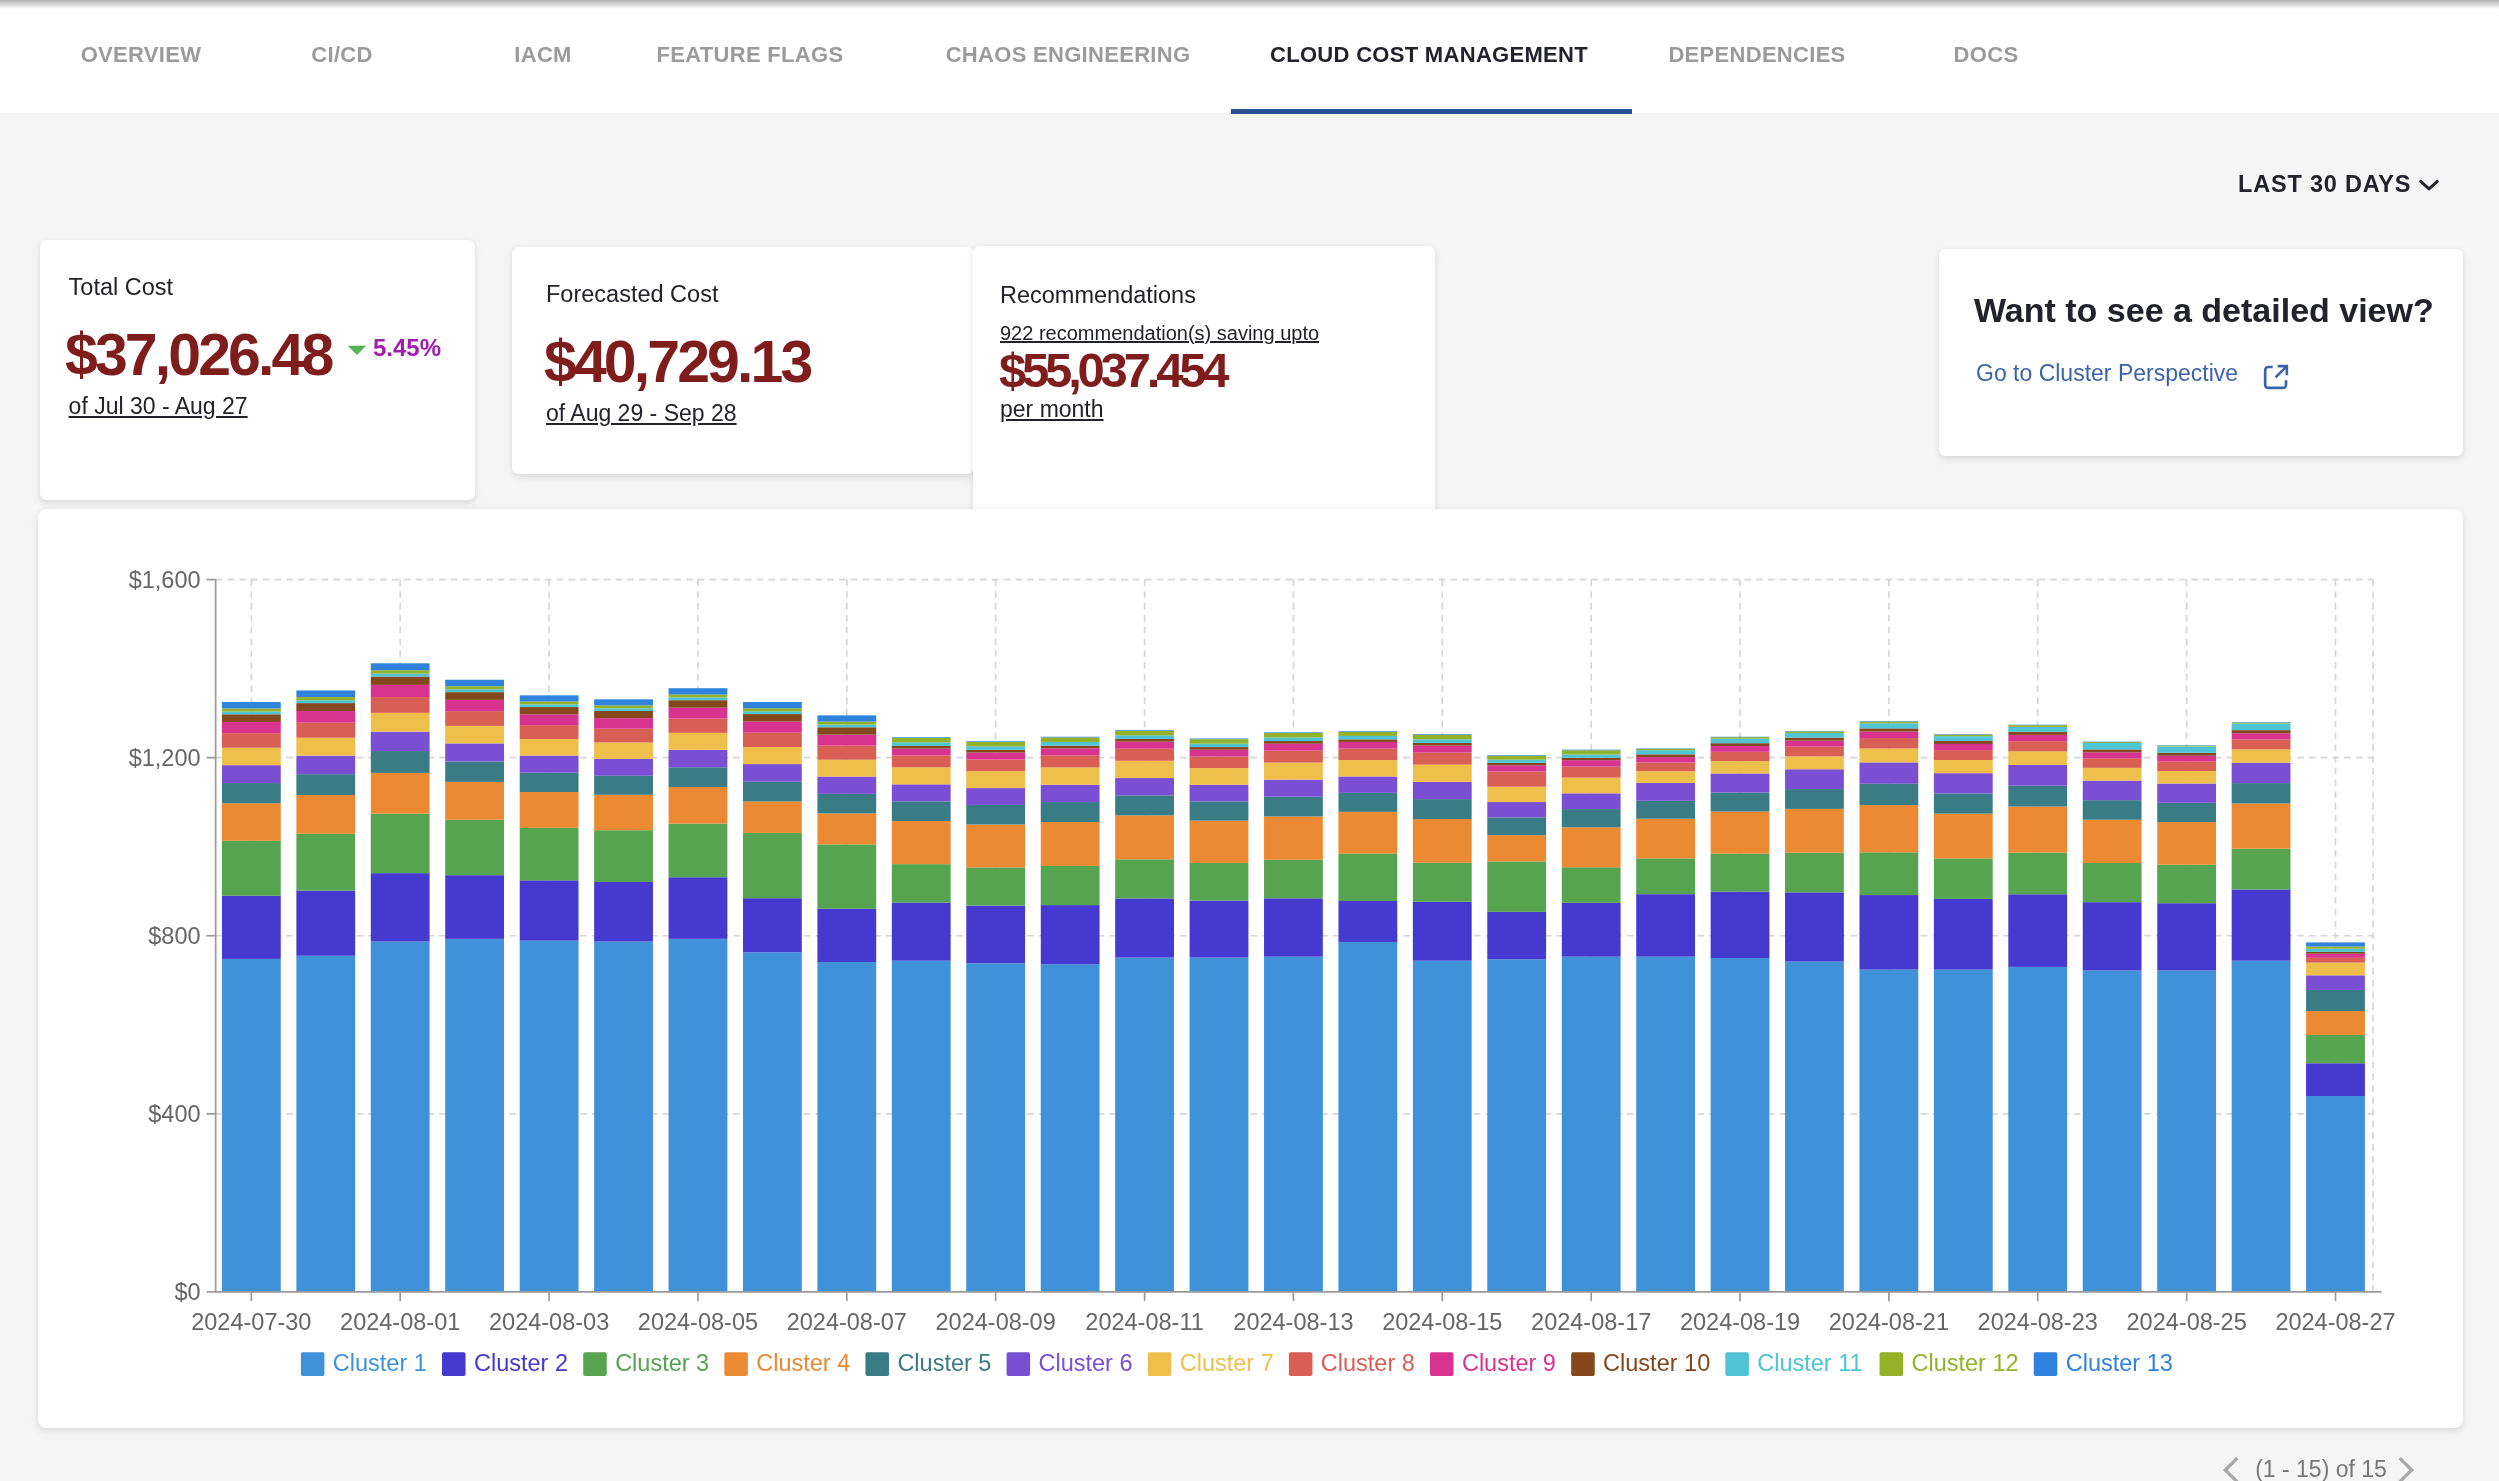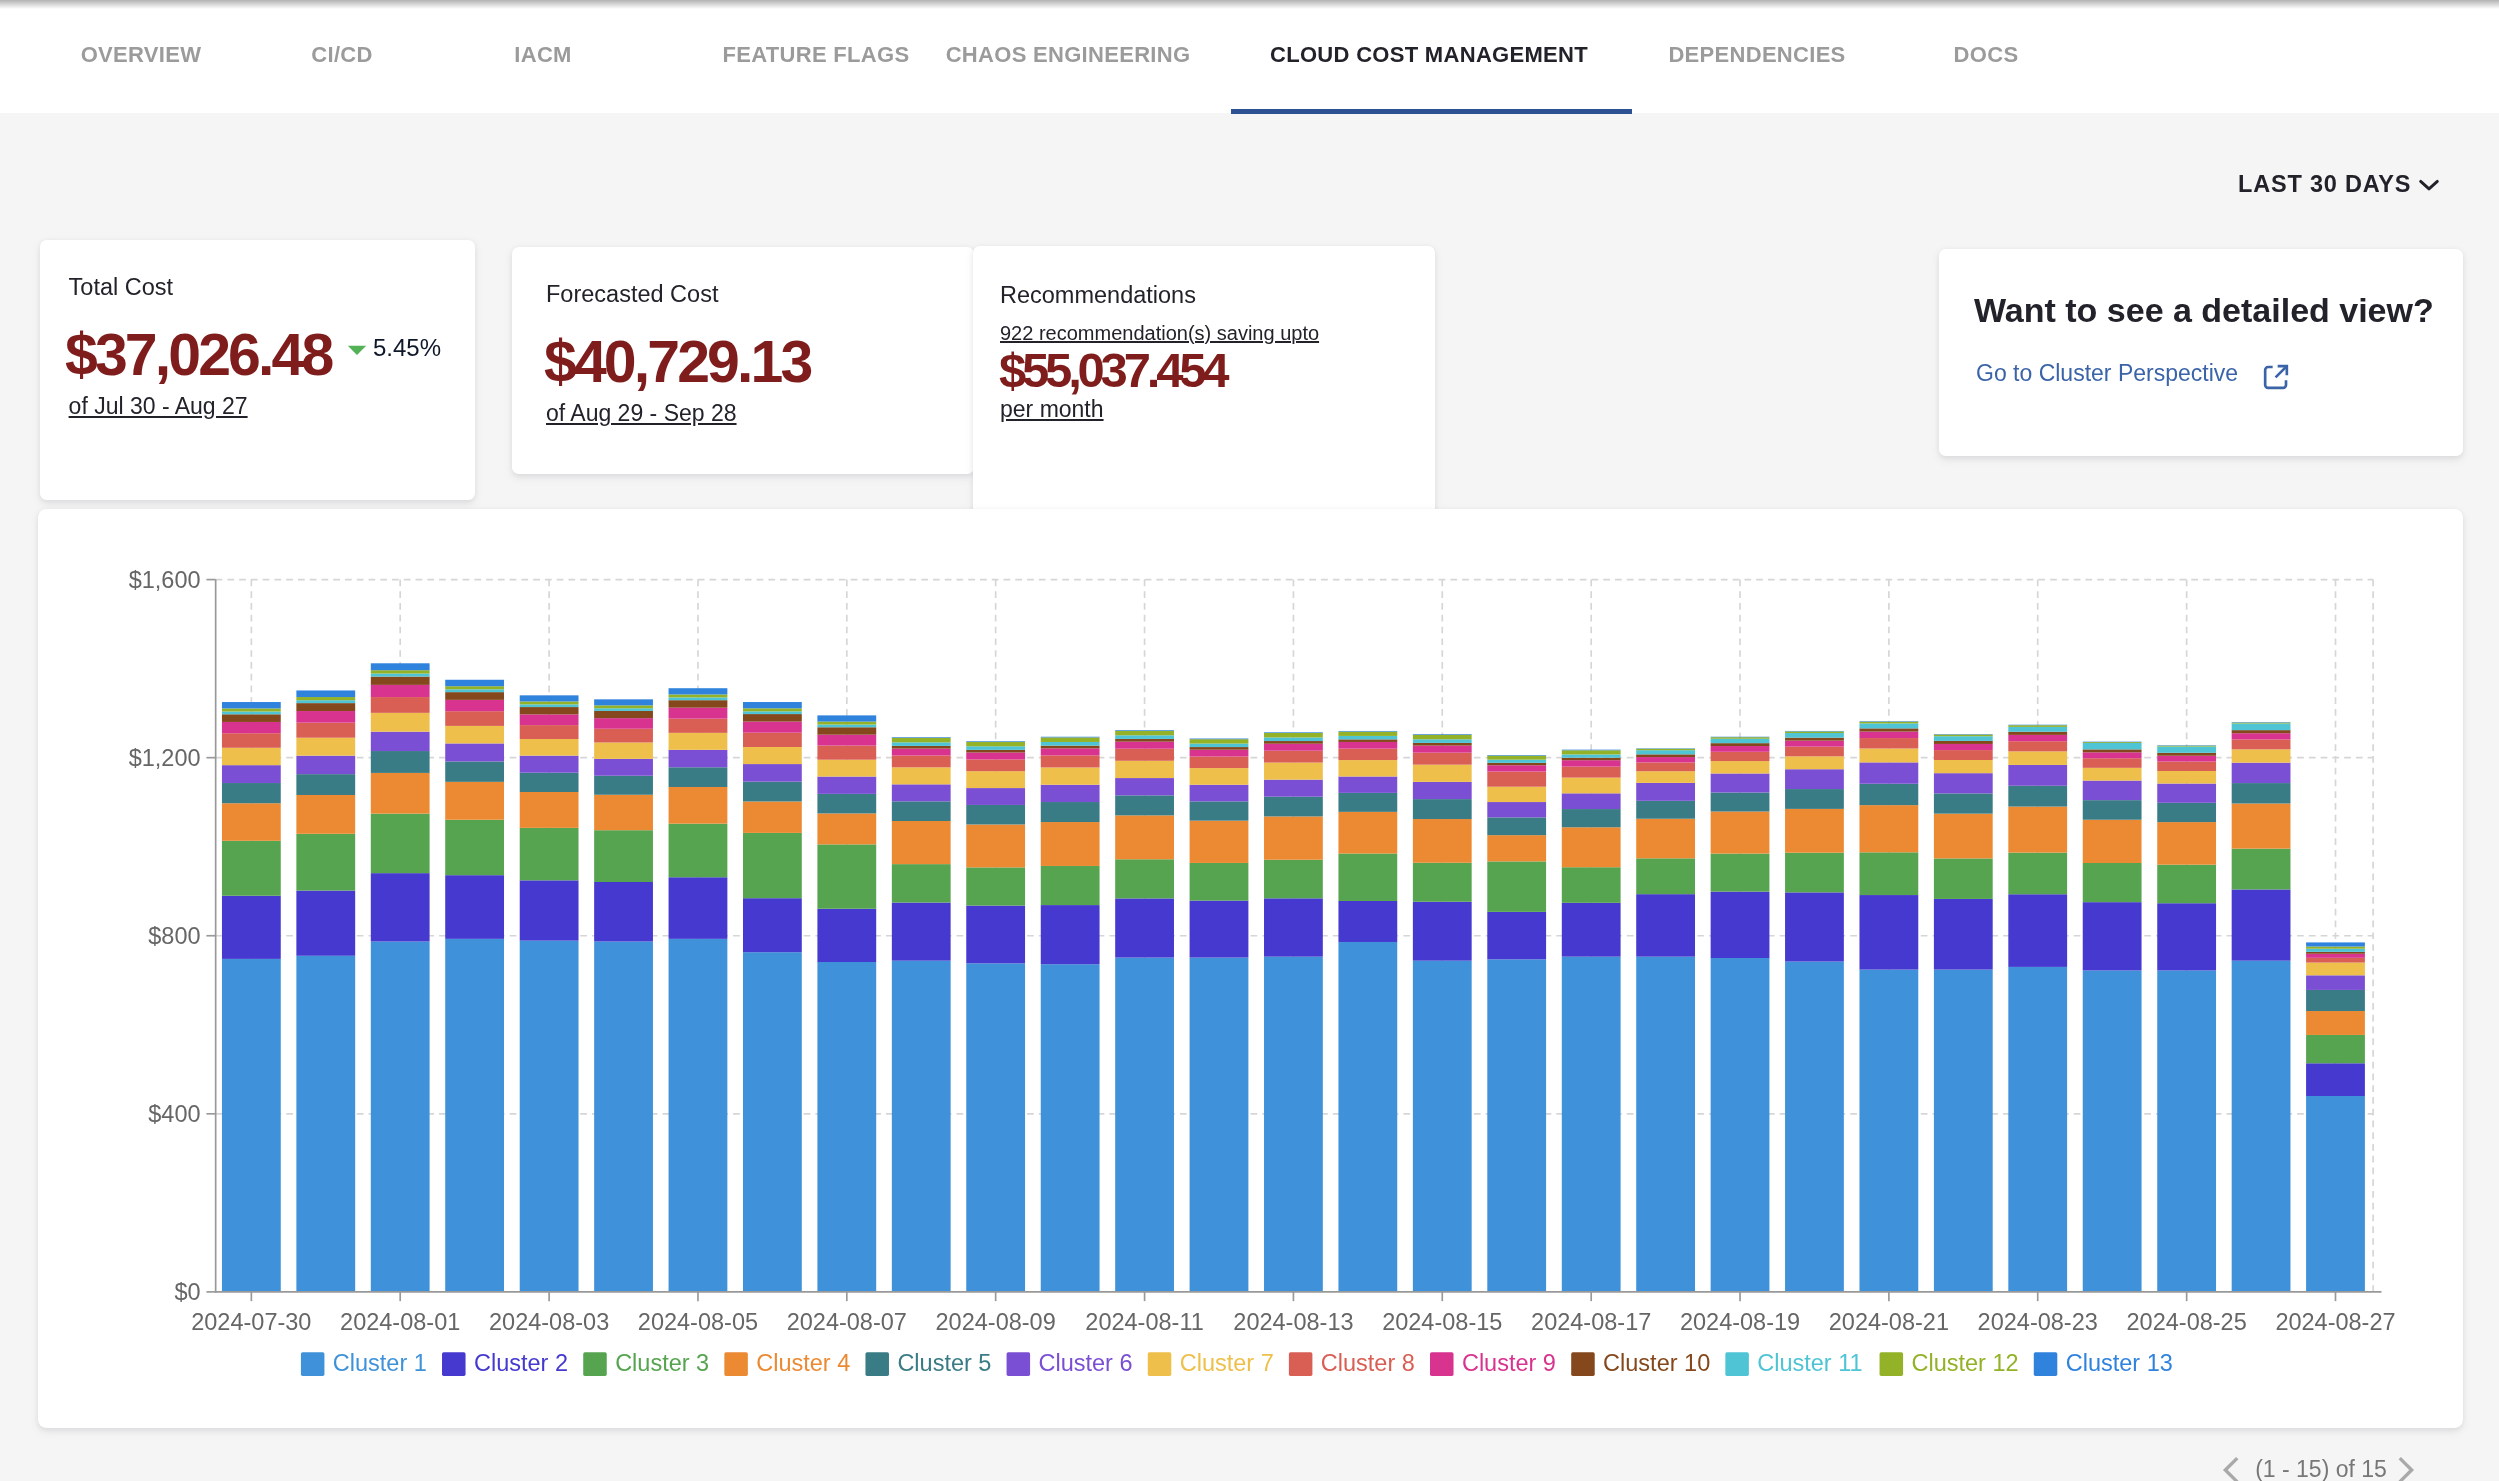--- a/index.html
+++ b/index.html
@@ -5,30 +5,30 @@
 html,body{width:2500px;height:1482px;overflow:hidden;background:#f5f5f5;font-family:"Liberation Sans",sans-serif;}
 .nav{position:absolute;left:0;top:0;width:2500px;height:113px;background:#fff;}
 .topshadow{position:absolute;left:0;top:0;width:2500px;height:9.2px;background:linear-gradient(#b3b3b3,rgba(255,255,255,0));}
 .tab{position:absolute;top:42px;transform:translateX(-50%);font-size:22px;font-weight:bold;letter-spacing:0.3px;color:#9b9b9b;white-space:nowrap;}
 .tab.active{color:#22222a;}
 .underline{position:absolute;left:1231px;top:109px;width:401px;height:5px;background:#2d5294;}
 .card{position:absolute;background:#fff;border-radius:6.7px;box-shadow:0 1.7px 5px rgba(40,41,61,.06),0 3.4px 8.4px rgba(96,97,112,.10);}
 .c-title{font-size:23.5px;color:#22222a;}
 .amount{font-weight:bold;color:#7f1d1d;letter-spacing:-2.9px;}
 .c-sub{font-size:23px;color:#22222a;text-decoration:underline;}
-.green{color:#0f172a;}
+.green{color:#a21caf;font-weight:bold;}
 .lastdays{position:absolute;left:2238px;top:171px;font-size:23.5px;font-weight:bold;letter-spacing:0.8px;color:#22222a;}
 .link{font-size:23px;color:#3a63a8;}
 </style></head>
 <body>
 <div class="nav"></div>
 <span class="tab" style="left:141px">OVERVIEW</span>
 <span class="tab" style="left:342px">CI/CD</span>
 <span class="tab" style="left:543px">IACM</span>
-<span class="tab" style="left:816px">FEATURE FLAGS</span>
+<span class="tab" style="left:750px">FEATURE FLAGS</span>
 <span class="tab" style="left:1068px">CHAOS ENGINEERING</span>
 <span class="tab active" style="left:1429px">CLOUD COST MANAGEMENT</span>
 <span class="tab" style="left:1757px">DEPENDENCIES</span>
 <span class="tab" style="left:1986px">DOCS</span>
 <div class="underline"></div>
 <div class="topshadow"></div>
 
 <span class="lastdays">LAST 30 DAYS</span>
 <svg style="position:absolute;left:2414px;top:173px" width="30" height="23.5" viewBox="0 0 36 28">
     <path d="M8 10 L18 19 L28 10" fill="none" stroke="#22222a" stroke-width="3.5" stroke-linecap="round" stroke-linejoin="round"></path>

